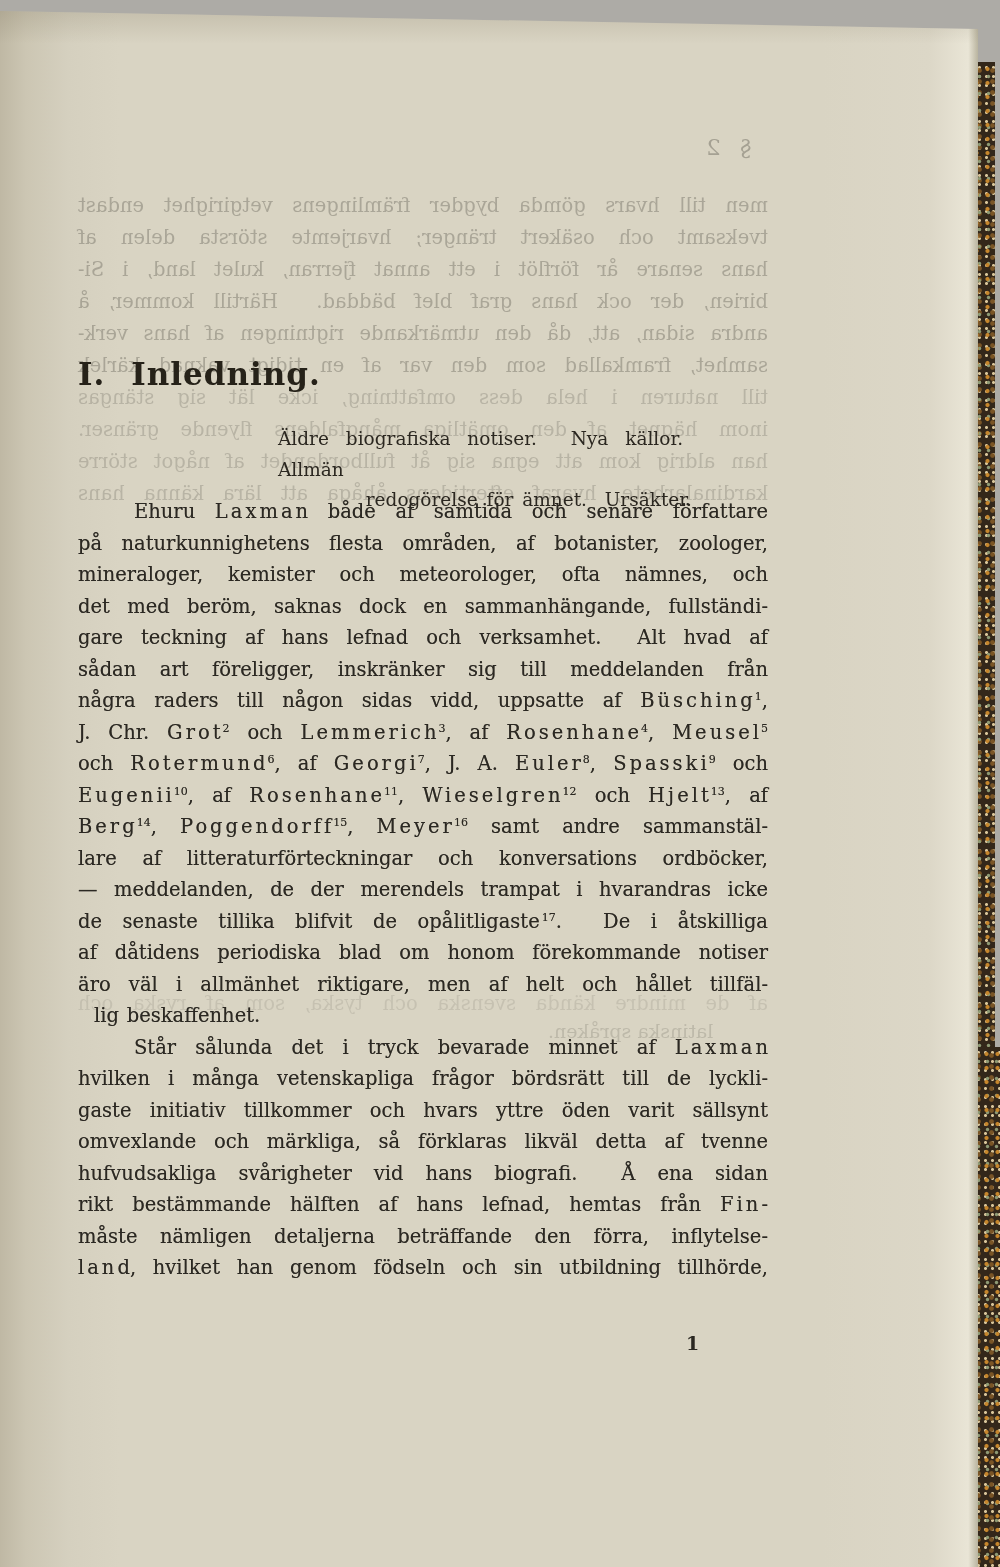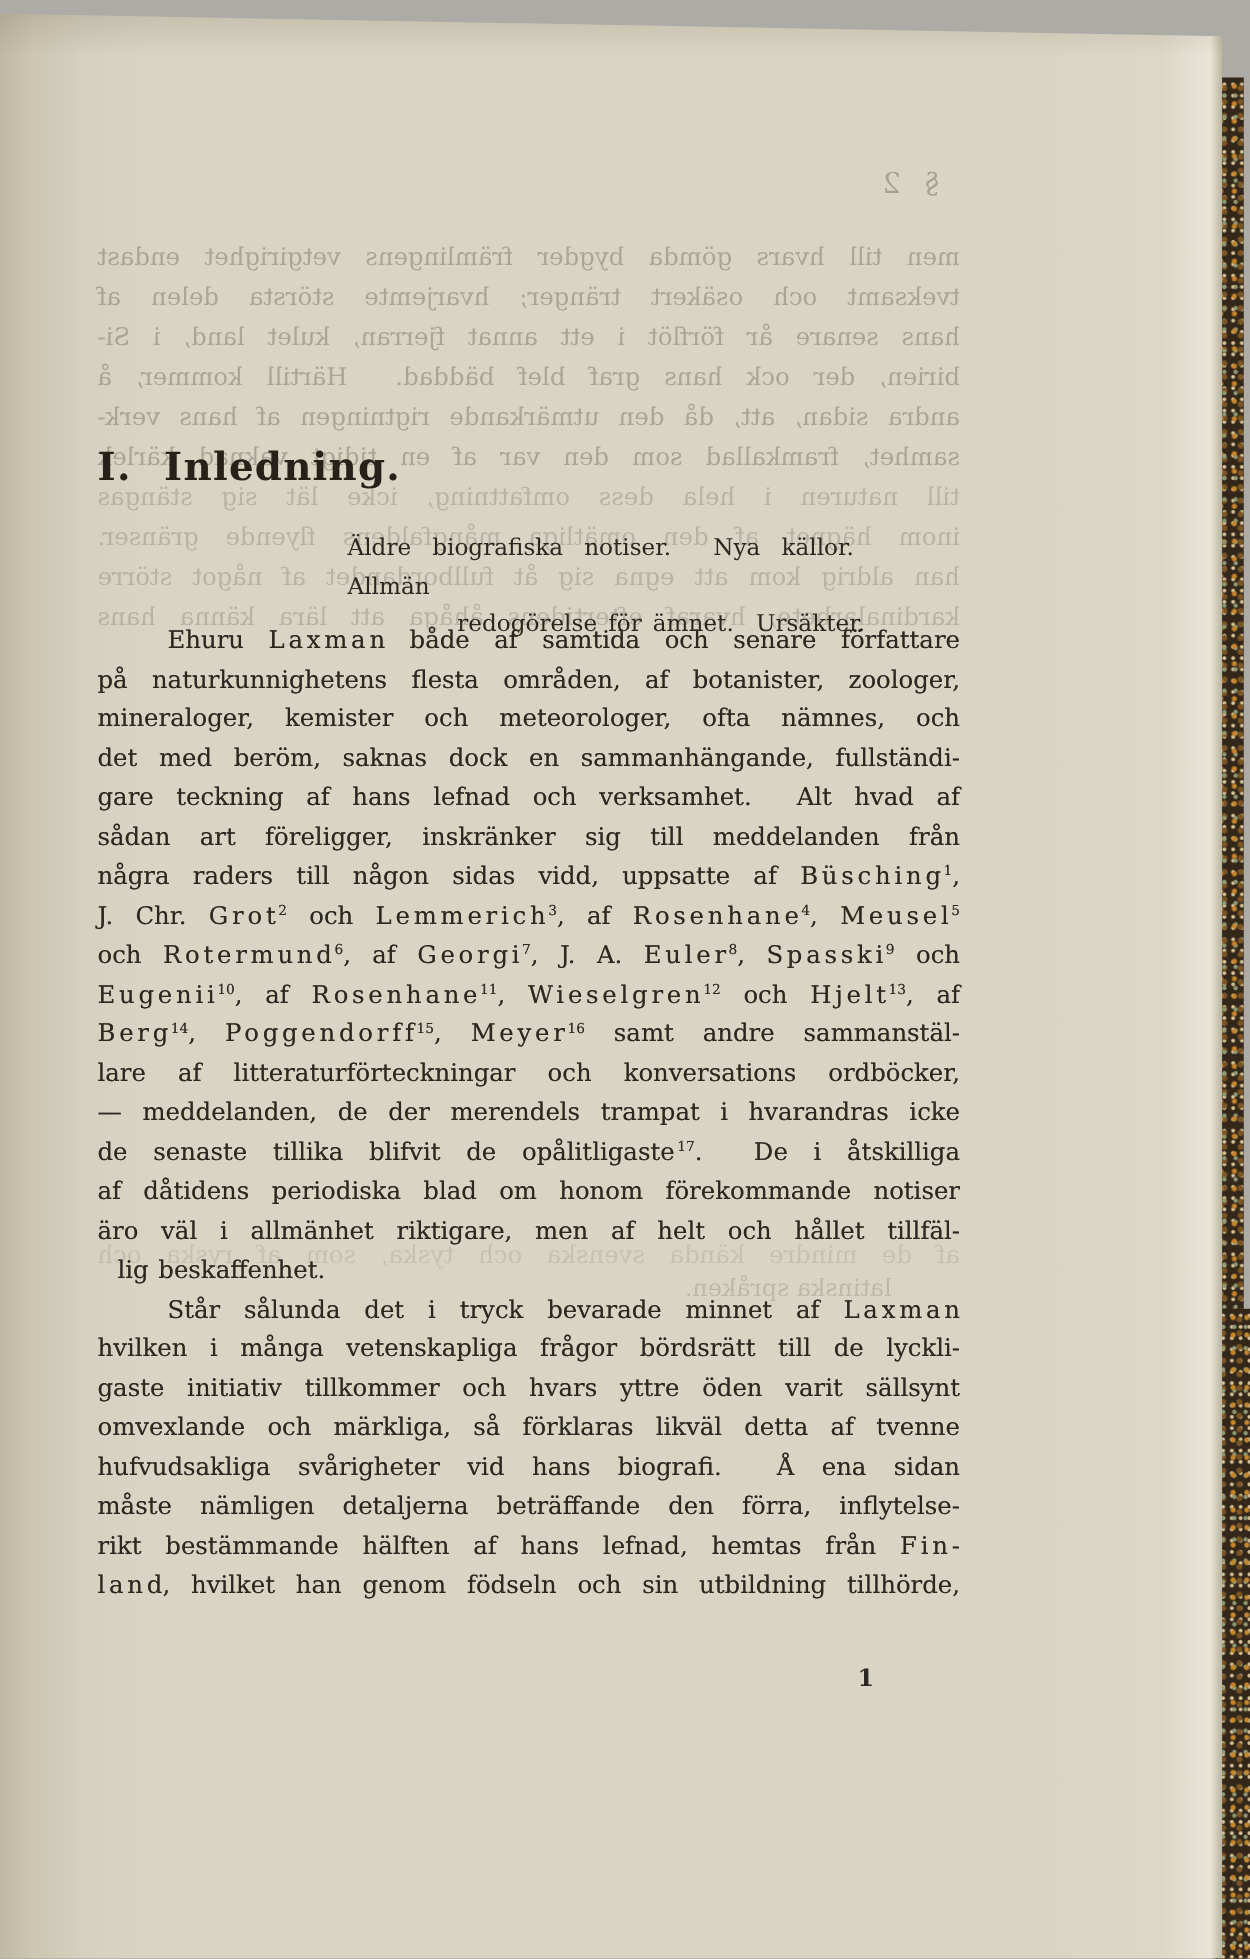--- a/index.html
+++ b/index.html
@@ -132,20 +132,20 @@
         <div class="ln"><span>af dåtidens periodiska blad om honom förekommande notiser</span></div>
         <div class="ln"><span>äro väl i allmänhet riktigare, men af helt och hållet tillfäl-</span></div>
         <div class="ln nj"><span>lig beskaffenhet.</span></div>
       </div>
     <div>
         <div class="ln ind"><span>Står sålunda det i tryck bevarade minnet af </span><span class="sp">Laxman</span></div>
         <div class="ln"><span>hvilken i många vetenskapliga frågor bördsrätt till de lyckli-</span></div>
         <div class="ln"><span>gaste initiativ tillkommer och hvars yttre öden varit sällsynt</span></div>
         <div class="ln"><span>omvexlande och märkliga, så förklaras likväl detta af tvenne</span></div>
         <div class="ln"><span>hufvudsakliga svårigheter vid hans biografi.&nbsp; Å ena sidan</span></div>
+        <div class="ln"><span>rikt bestämmande hälften af hans lefnad, hemtas från </span><span class="sp">Fin-</span></div>
         <div class="ln"><span>måste nämligen detaljerna beträffande den förra, inflytelse-</span></div>
-        <div class="ln"><span>rikt bestämmande hälften af hans lefnad, hemtas från </span><span class="sp">Fin-</span></div>
         <div class="ln"><span class="sp">land</span><span>, hvilket han genom födseln och sin utbildning tillhörde,</span></div>
       </div>
   </div>
 
   <div class="pagenum">1</div>
 </div>
 
 </body></html>

